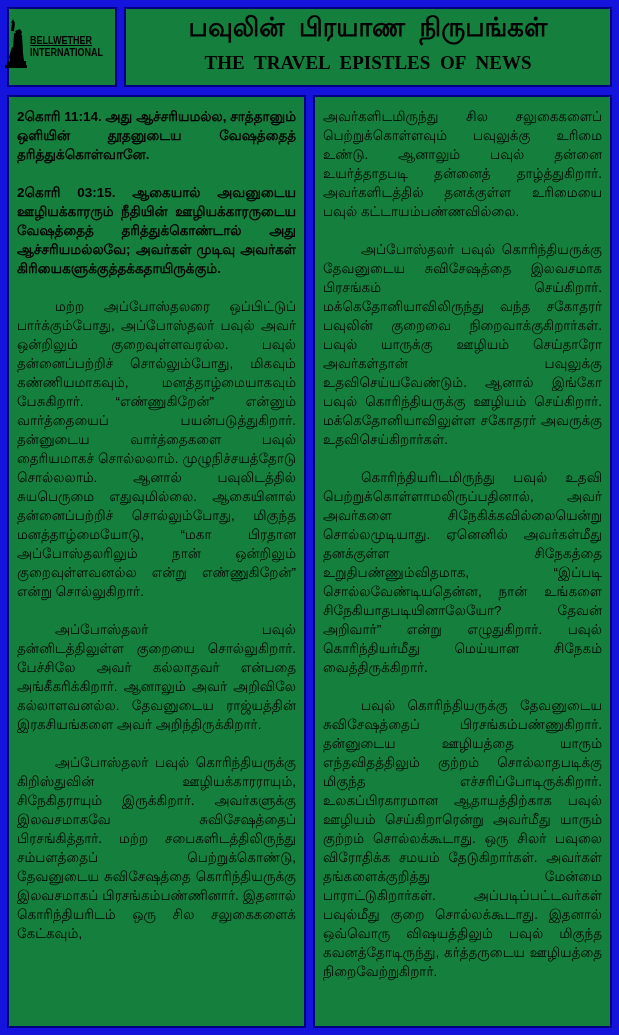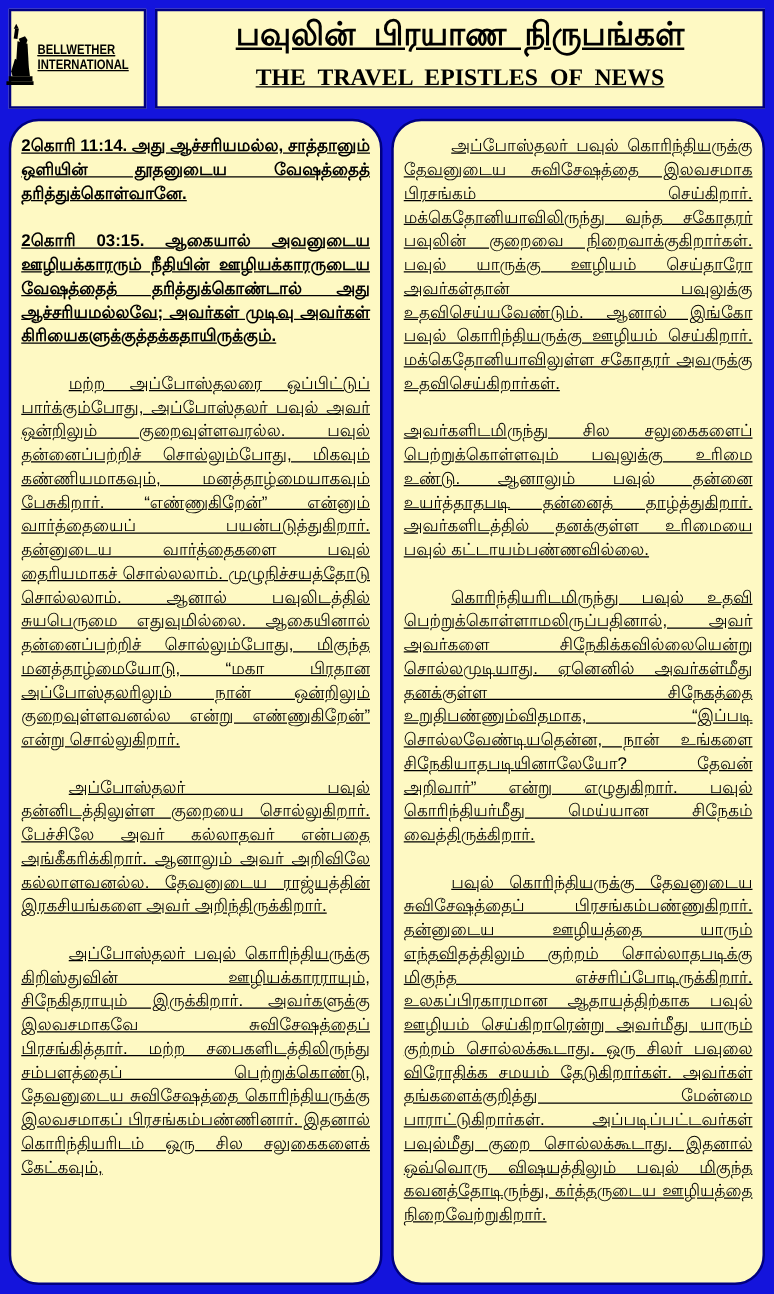--- a/index.html
+++ b/index.html
@@ -9,23 +9,22 @@
     font-family: "Liberation Sans", "DejaVu Sans", sans-serif;
     color: #000;
   }
   .page {
     width: 619px; height: 1035px;
     padding: 7px;
     display: flex; flex-direction: column;
     gap: 8px;
   }
   .box {
-    background: #fef9c3;
+    background: #15803d;
     border: 2px solid #000080;
-    text-decoration: underline;
   }
   
   .header { display: flex; gap: 7px; height: 80px; flex: 0 0 80px; }
   .logo-box {
     width: 110px; flex: 0 0 110px;
     display: flex; align-items: center; justify-content: center;
     gap: 3px; padding: 2px;
   }
   .logo-icon { flex: 0 0 auto; }
   .logo-text { display: flex; flex-direction: column; line-height: 1.05; }
@@ -53,21 +52,20 @@
     font-size: 19px; font-weight: bold; word-spacing: 5px;
     font-family: "Liberation Serif", "DejaVu Serif", serif;
     white-space: nowrap;
   }
   
   .content { flex: 1; display: flex; gap: 7px; min-height: 0; }
   .column {
     flex: 1;
     padding: 10px 8px 6px 8px;
     overflow: hidden;
-    border-radius: 24px;
   }
   .para {
     font-size: 13.5px;
     line-height: 19px;
     text-align: justify;
     margin-bottom: 19px;
   }
   .para.verse { font-weight: bold; }
   .para.body { text-indent: 38px; }
   .para.no-indent { text-indent: 0; }
@@ -110,20 +108,20 @@
 
   <div class="content">
     <div class="box column">
         <p class="para verse">2கொரி 11:14. அது ஆச்சரியமல்ல, சாத்தானும் ஒளியின் தூதனுடைய வேஷத்தைத் தரித்துக்கொள்வானே.</p>
         <p class="para verse">2கொரி 03:15. ஆகையால் அவனுடைய ஊழியக்காரரும் நீதியின் ஊழியக்காரருடைய வேஷத்தைத் தரித்துக்கொண்டால் அது ஆச்சரியமல்லவே; அவர்கள் முடிவு அவர்கள் கிரியைகளுக்குத்தக்கதாயிருக்கும்.</p>
         <p class="para body">மற்ற அப்போஸ்தலரை ஒப்பிட்டுப் பார்க்கும்போது, அப்போஸ்தலர் பவுல் அவர் ஒன்றிலும் குறைவுள்ளவரல்ல. பவுல் தன்னைப்பற்றிச் சொல்லும்போது, மிகவும் கண்ணியமாகவும், மனத்தாழ்மையாகவும் பேசுகிறார். “எண்ணுகிறேன்” என்னும் வார்த்தையைப் பயன்படுத்துகிறார். தன்னுடைய வார்த்தைகளை பவுல் தைரியமாகச் சொல்லலாம். முழுநிச்சயத்தோடு சொல்லலாம். ஆனால் பவுலிடத்தில் சுயபெருமை எதுவுமில்லை. ஆகையினால் தன்னைப்பற்றிச் சொல்லும்போது, மிகுந்த மனத்தாழ்மையோடு, “மகா பிரதான அப்போஸ்தலரிலும் நான் ஒன்றிலும் குறைவுள்ளவனல்ல என்று எண்ணுகிறேன்” என்று சொல்லுகிறார்.</p>
         <p class="para body">அப்போஸ்தலர் பவுல் தன்னிடத்திலுள்ள குறையை சொல்லுகிறார். பேச்சிலே அவர் கல்லாதவர் என்பதை அங்கீகரிக்கிறார். ஆனாலும் அவர் அறிவிலே கல்லாளவனல்ல. தேவனுடைய ராஜ்யத்தின் இரகசியங்களை அவர் அறிந்திருக்கிறார்.</p>
         <p class="para body stretch-last">அப்போஸ்தலர் பவுல் கொரிந்தியருக்கு கிறிஸ்துவின் ஊழியக்காரராயும், சிநேகிதராயும் இருக்கிறார். அவர்களுக்கு இலவசமாகவே சுவிசேஷத்தைப் பிரசங்கித்தார். மற்ற சபைகளிடத்திலிருந்து சம்பளத்தைப் பெற்றுக்கொண்டு, தேவனுடைய சுவிசேஷத்தை கொரிந்தியருக்கு இலவசமாகப் பிரசங்கம்பண்ணினார். இதனால் கொரிந்தியரிடம் ஒரு சில சலுகைகளைக் கேட்கவும்,</p>
       </div>
     <div class="box column">
+        <p class="para body no-indent">அவர்களிடமிருந்து சில சலுகைகளைப் பெற்றுக்கொள்ளவும் பவுலுக்கு உரிமை உண்டு. ஆனாலும் பவுல் தன்னை உயர்த்தாதபடி தன்னைத் தாழ்த்துகிறார். அவர்களிடத்தில் தனக்குள்ள உரிமையை பவுல் கட்டாயம்பண்ணவில்லை.</p>
         <p class="para body">அப்போஸ்தலர் பவுல் கொரிந்தியருக்கு தேவனுடைய சுவிசேஷத்தை இலவசமாக பிரசங்கம் செய்கிறார். மக்கெதோனியாவிலிருந்து வந்த சகோதரர் பவுலின் குறைவை நிறைவாக்குகிறார்கள். பவுல் யாருக்கு ஊழியம் செய்தாரோ அவர்கள்தான் பவுலுக்கு உதவிசெய்யவேண்டும். ஆனால் இங்கோ பவுல் கொரிந்தியருக்கு ஊழியம் செய்கிறார். மக்கெதோனியாவிலுள்ள சகோதரர் அவருக்கு உதவிசெய்கிறார்கள்.</p>
-        <p class="para body no-indent">அவர்களிடமிருந்து சில சலுகைகளைப் பெற்றுக்கொள்ளவும் பவுலுக்கு உரிமை உண்டு. ஆனாலும் பவுல் தன்னை உயர்த்தாதபடி தன்னைத் தாழ்த்துகிறார். அவர்களிடத்தில் தனக்குள்ள உரிமையை பவுல் கட்டாயம்பண்ணவில்லை.</p>
         <p class="para body">கொரிந்தியரிடமிருந்து பவுல் உதவி பெற்றுக்கொள்ளாமலிருப்பதினால், அவர் அவர்களை சிநேகிக்கவில்லையென்று சொல்லமுடியாது. ஏனெனில் அவர்கள்மீது தனக்குள்ள சிநேகத்தை உறுதிபண்ணும்விதமாக, “இப்படி சொல்லவேண்டியதென்ன, நான் உங்களை சிநேகியாதபடியினாலேயோ? தேவன் அறிவார்” என்று எழுதுகிறார். பவுல் கொரிந்தியர்மீது மெய்யான சிநேகம் வைத்திருக்கிறார்.</p>
         <p class="para body">பவுல் கொரிந்தியருக்கு தேவனுடைய சுவிசேஷத்தைப் பிரசங்கம்பண்ணுகிறார். தன்னுடைய ஊழியத்தை யாரும் எந்தவிதத்திலும் குற்றம் சொல்லாதபடிக்கு மிகுந்த எச்சரிப்போடிருக்கிறார். உலகப்பிரகாரமான ஆதாயத்திற்காக பவுல் ஊழியம் செய்கிறாரென்று அவர்மீது யாரும் குற்றம் சொல்லக்கூடாது. ஒரு சிலர் பவுலை விரோதிக்க சமயம் தேடுகிறார்கள். அவர்கள் தங்களைக்குறித்து மேன்மை பாராட்டுகிறார்கள். அப்படிப்பட்டவர்கள் பவுல்மீது குறை சொல்லக்கூடாது. இதனால் ஒவ்வொரு விஷயத்திலும் பவுல் மிகுந்த கவனத்தோடிருந்து, கர்த்தருடைய ஊழியத்தை நிறைவேற்றுகிறார்.</p>
       </div>
   </div>
 
 </div>
 
 </body></html>

